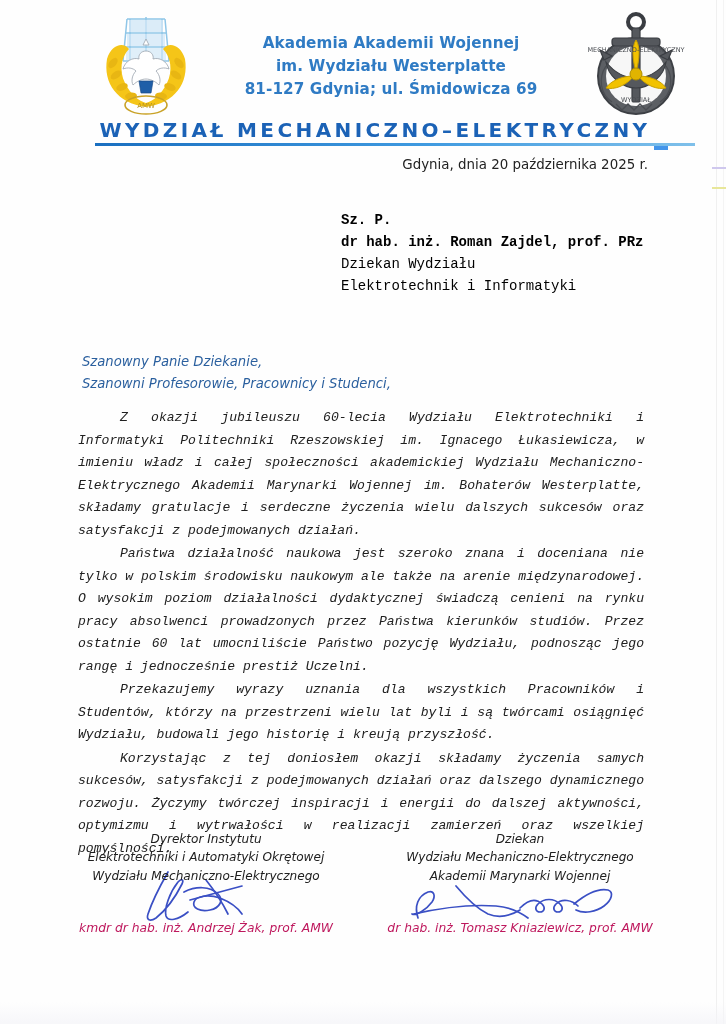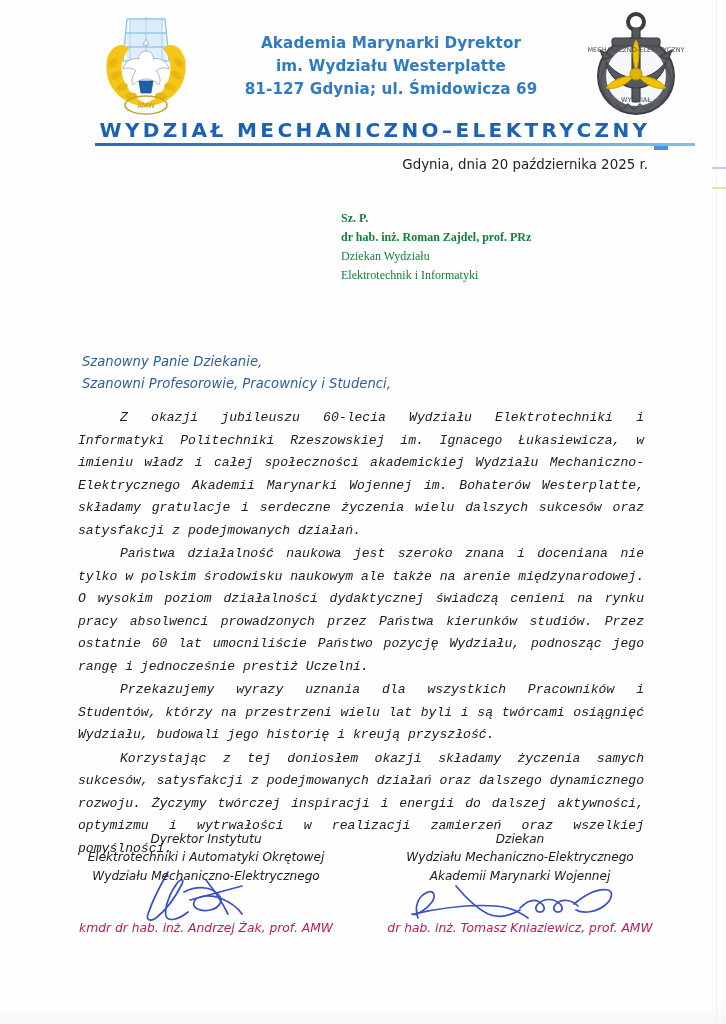--- a/index.html
+++ b/index.html
@@ -127,24 +127,24 @@
     font-size: 13.4px;
     color: #232323;
     box-sizing: border-box;
   }
 
   
   .addressee {
     position: absolute;
     left: 341px; top: 209px;
     width: 330px;
-    font-family: Liberation Serif, serif;
-    font-size: 12px;
+    font-family: Liberation Mono, monospace;
+    font-size: 14px;
     line-height: 1.58;
-    color: #15803d;
+    color: #000000;
   }
   .addressee .bold { font-weight: 700; }
 
   
   .salutation {
     position: absolute;
     left: 82px; top: 351px;
     width: 520px;
     font-family: "DejaVu Sans", sans-serif;
     font-style: italic;
@@ -277,21 +277,21 @@
         <path d="M50 66 C46 52 46 40 50 34 C54 40 54 52 50 66 Z"></path>
         <path d="M52 70 C66 70 76 76 80 82 C72 84 60 80 52 70 Z"></path>
         <path d="M48 70 C34 70 24 76 20 82 C28 84 40 80 48 70 Z"></path>
       </g>
       <circle cx="50" cy="68" r="6" fill="#e0b400" stroke="#b08f00" stroke-width="1"></circle>
       <text x="50" y="46" font-size="6.5" fill="#4a4d52" text-anchor="middle" font-family="DejaVu Sans, sans-serif">MECHANICZNO-ELEKTRYCZNY</text>
       <text x="50" y="96" font-size="6.5" fill="#4a4d52" text-anchor="middle" font-family="DejaVu Sans, sans-serif">WYDZIAŁ</text>
     </svg>
 
     <div class="head-lines">
-      <div>Akademia Marynarki Dyrektor</div>
+      <div>Akademia Akademii Wojennej</div>
       <div>im. Wydziału Westerplatte</div>
       <div>81-127 Gdynia; ul. Śmidowicza 69</div>
     </div>
 
     <div class="faculty-bar">
       <div class="faculty-name">WYDZIAŁ MECHANICZNO–ELEKTRYCZNY</div>
       <div class="faculty-rule"></div>
     </div>
   </div>
 

